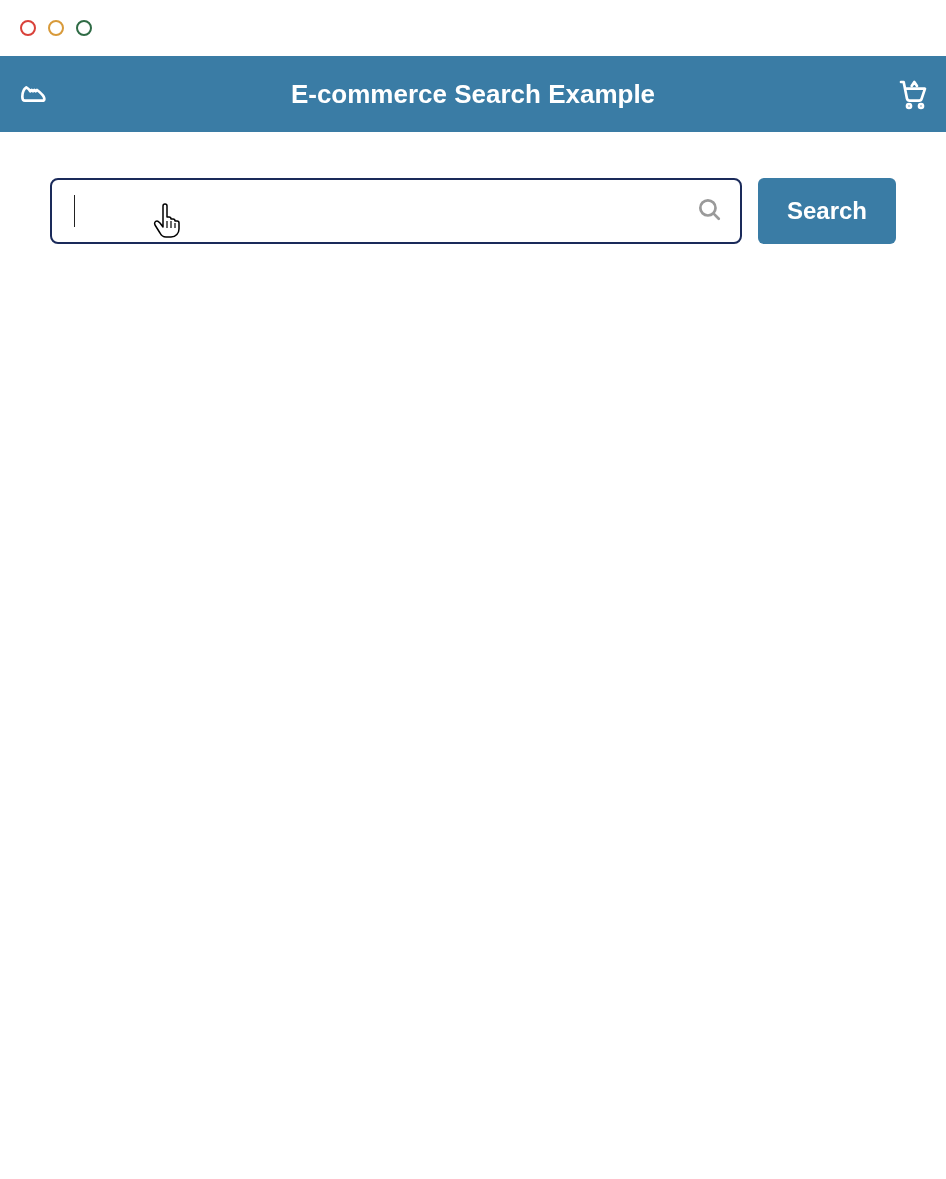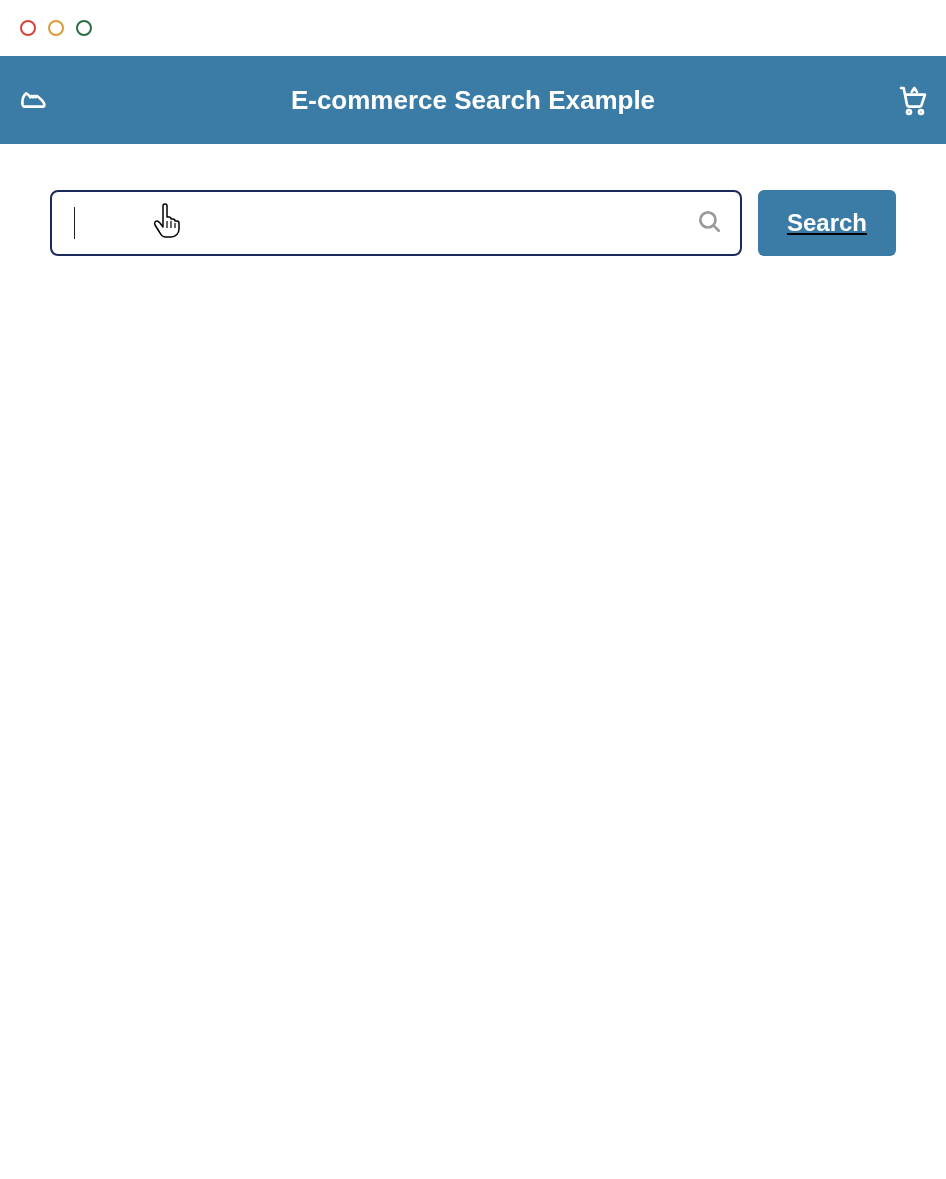--- a/index.html
+++ b/index.html
@@ -27,21 +27,21 @@
     height: 16px;
     border-radius: 50%;
     border: 2px solid;
     background: transparent;
   }
   .traffic-red { border-color: #d9413a; }
   .traffic-yellow { border-color: #d89a3a; }
   .traffic-green { border-color: #2f6b45; }
 
   .appbar {
-    height: 88px;
+    height: 76px;
     background: #3a7ca5;
     display: flex;
     align-items: center;
     justify-content: space-between;
     padding: 0 16px;
   }
   .appbar-title {
     color: #ffffff;
     font-size: 26px;
     font-weight: 600;
@@ -57,21 +57,20 @@
     color: #ffffff;
   }
 
   .content {
     padding: 46px 50px 0 50px;
   }
   .search-row {
     display: flex;
     gap: 16px;
     align-items: stretch;
-    text-decoration: underline;
   }
   .search-box {
     flex: 1;
     height: 66px;
     border: 2px solid #1a2a5a;
     border-radius: 8px;
     display: flex;
     align-items: center;
     padding: 0 18px;
     position: relative;

